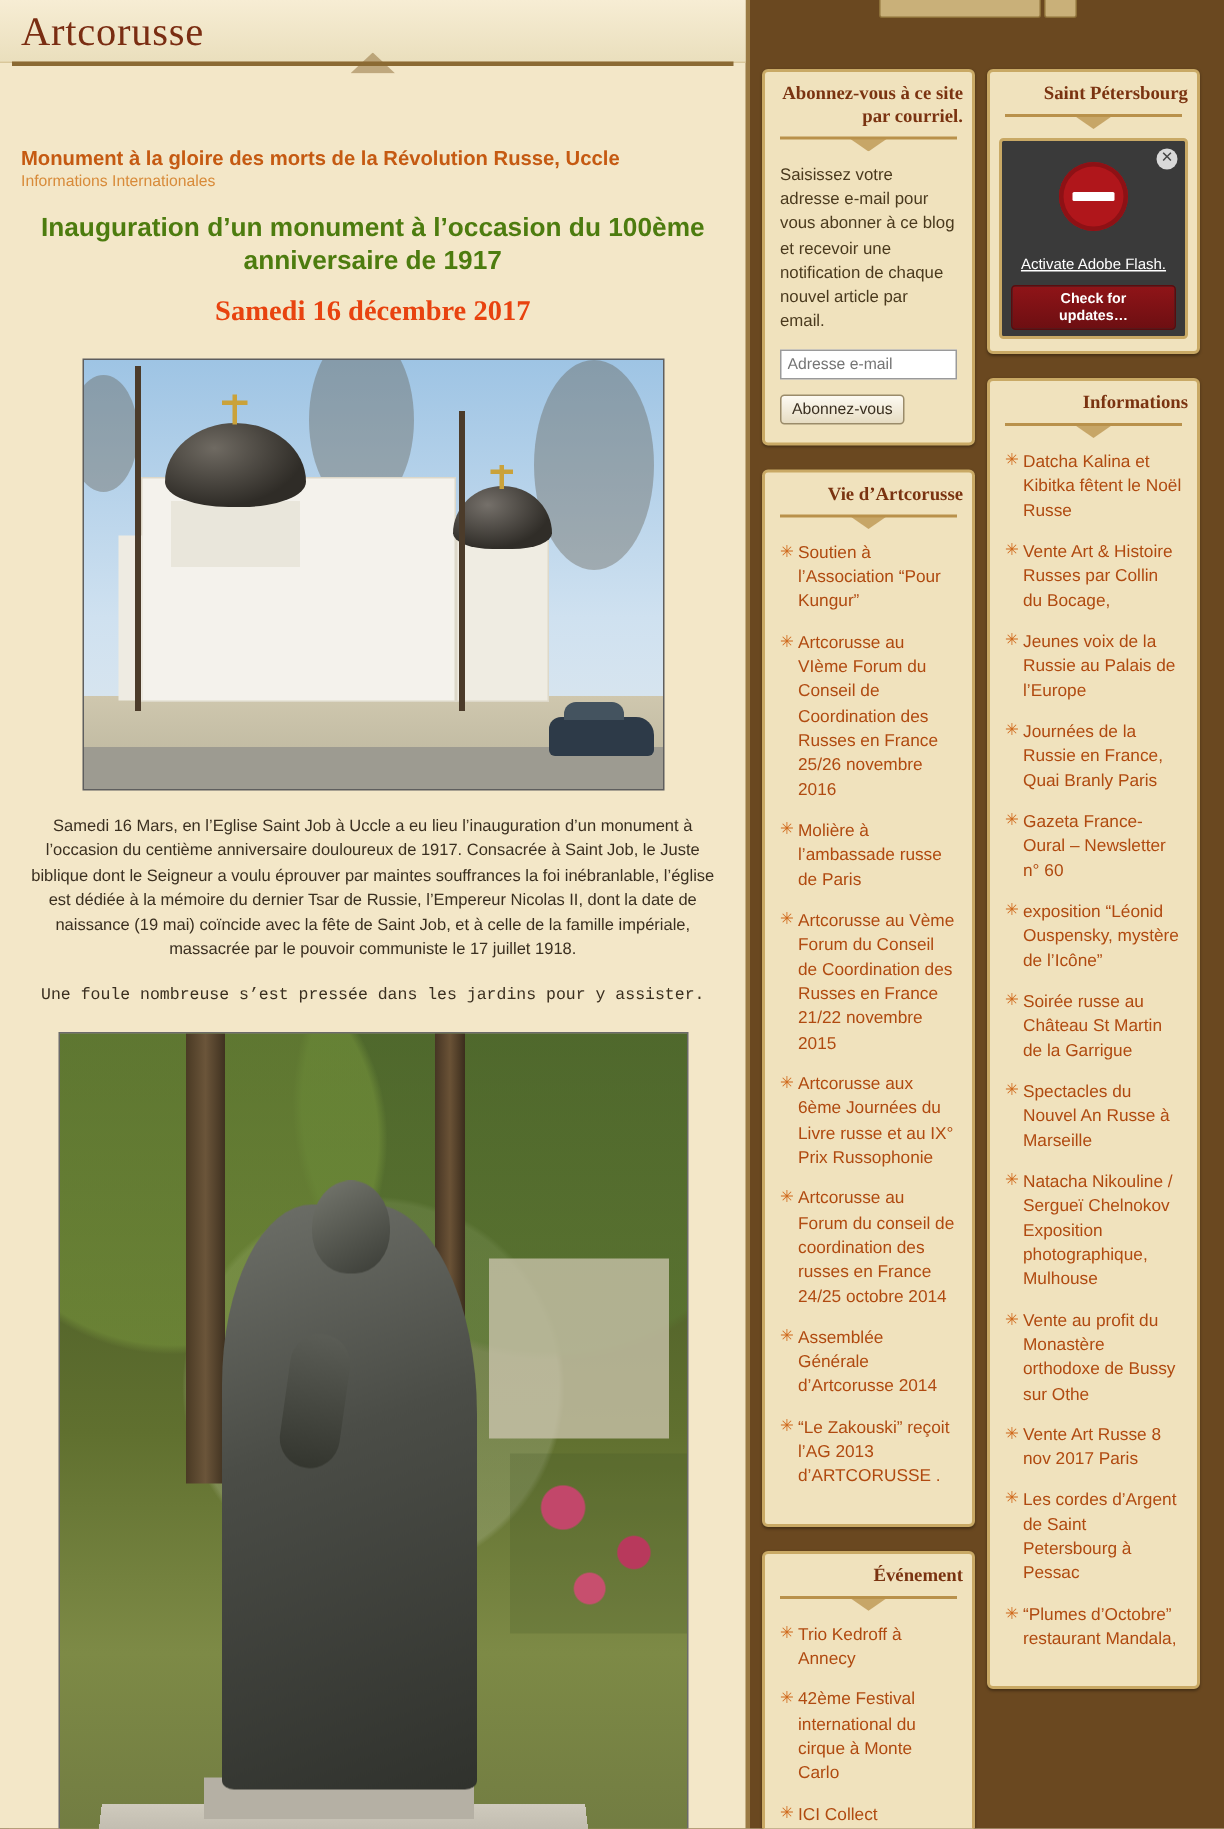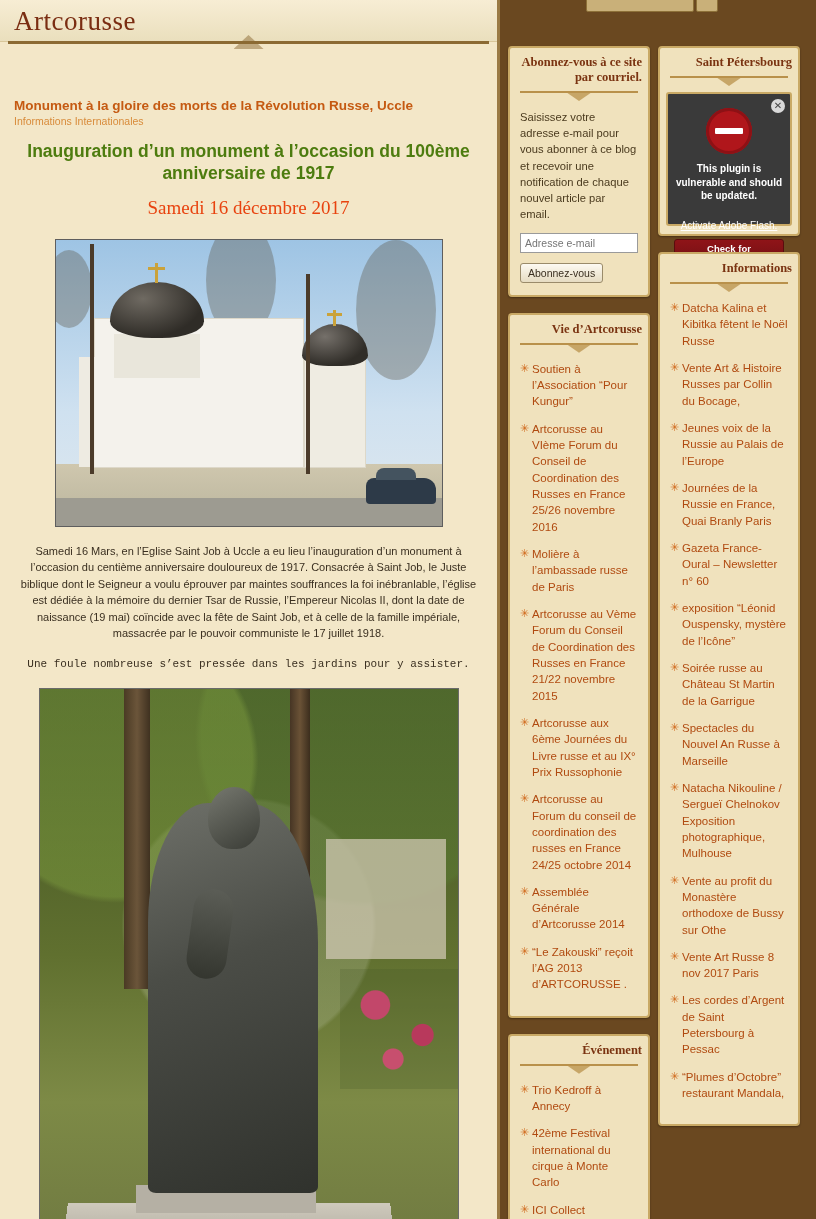--- a/index.html
+++ b/index.html
@@ -61,21 +61,21 @@
 
   h1.post-title {
     text-align:center;
     font-size:17.5px; color:#4d7c0f;
     margin:14px 22px 0 22px;
     line-height:1.25;
     font-weight:bold;
   }
   .post-date {
     text-align:center;
-    color:#e8430f; font-size:19px; font-weight:normal;
+    color:#e8430f; font-size:19px; font-weight:bold;
     margin:12px 0 0 0;
     font-family:"Liberation Serif", serif;
   }
 
   
   .photo-wrap { text-align:center; margin-top:20px; }
   .photo1 {
     width:388px; height:288px; margin:0 auto;
     border:1px solid #5e5e5e;
     position:relative; overflow:hidden;
@@ -367,21 +367,20 @@
 
     <div class="col-b">
 
       <div class="widget">
         <div class="widget-head">Saint Pétersbourg</div>
         <div class="w-rule"></div>
         <div class="w-orn"></div>
         <div class="flash-box">
           <div class="flash-close">✕</div>
           <div class="no-entry"></div>
-          <div class="flash-txt">This plugin is vulnerable and should be updated.</div>
           <a class="flash-link">Activate Adobe Flash.</a>
           <div class="flash-btn">Check for updates…</div>
         </div>
       </div>
 
       <div class="widget">
         <div class="widget-head">Informations</div>
         <div class="w-rule"></div>
         <div class="w-orn"></div>
         <div class="widget-body">

